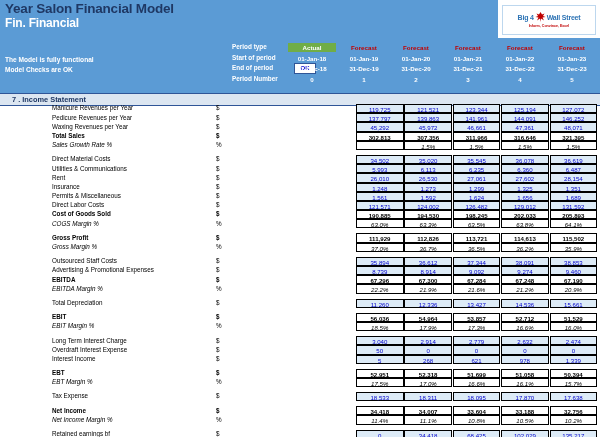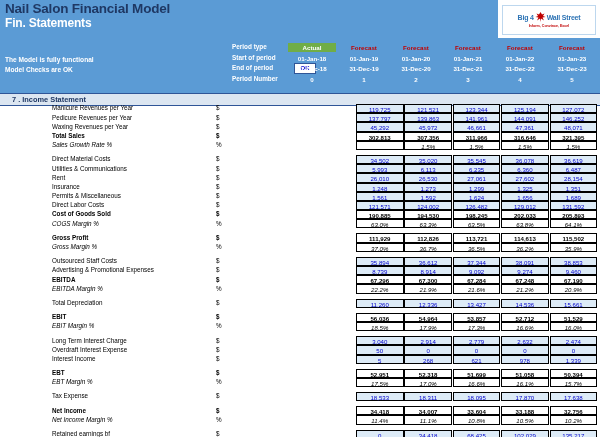--- a/index.html
+++ b/index.html
@@ -124,22 +124,22 @@
   .cell.b{font-weight:bold;}
 </style>
 </head>
 <body>
 
 <div class="sheet">
 
   <div class="banner">
     <div class="banner-white-notch"></div>
   </div>
-  <div class="title-main">Nail Salon Financial Model</div>
-  <div class="title-sub">Fin. Statements</div>
+  <div class="title-main">Year Salon Financial Model</div>
+  <div class="title-sub">Fin. Financial</div>
   <div class="banner-note1">The Model is fully functional</div>
   <div class="banner-note2">Model Checks are OK</div>
 
   <div class="logo">
     <div class="logo-line">
       <span class="logo-big4">Big 4</span>
       <span class="logo-eagle">
         <svg viewBox="0 0 24 24" width="13" height="12" aria-hidden="true">
           <path d="M12 2 L9 7 L4 5 L7 10 L2 12 L8 13 L5 19 L11 15 L12 22 L13 15 L19 19 L16 13 L22 12 L17 10 L20 5 L15 7 Z" fill="#c00000"></path>
         </svg>

